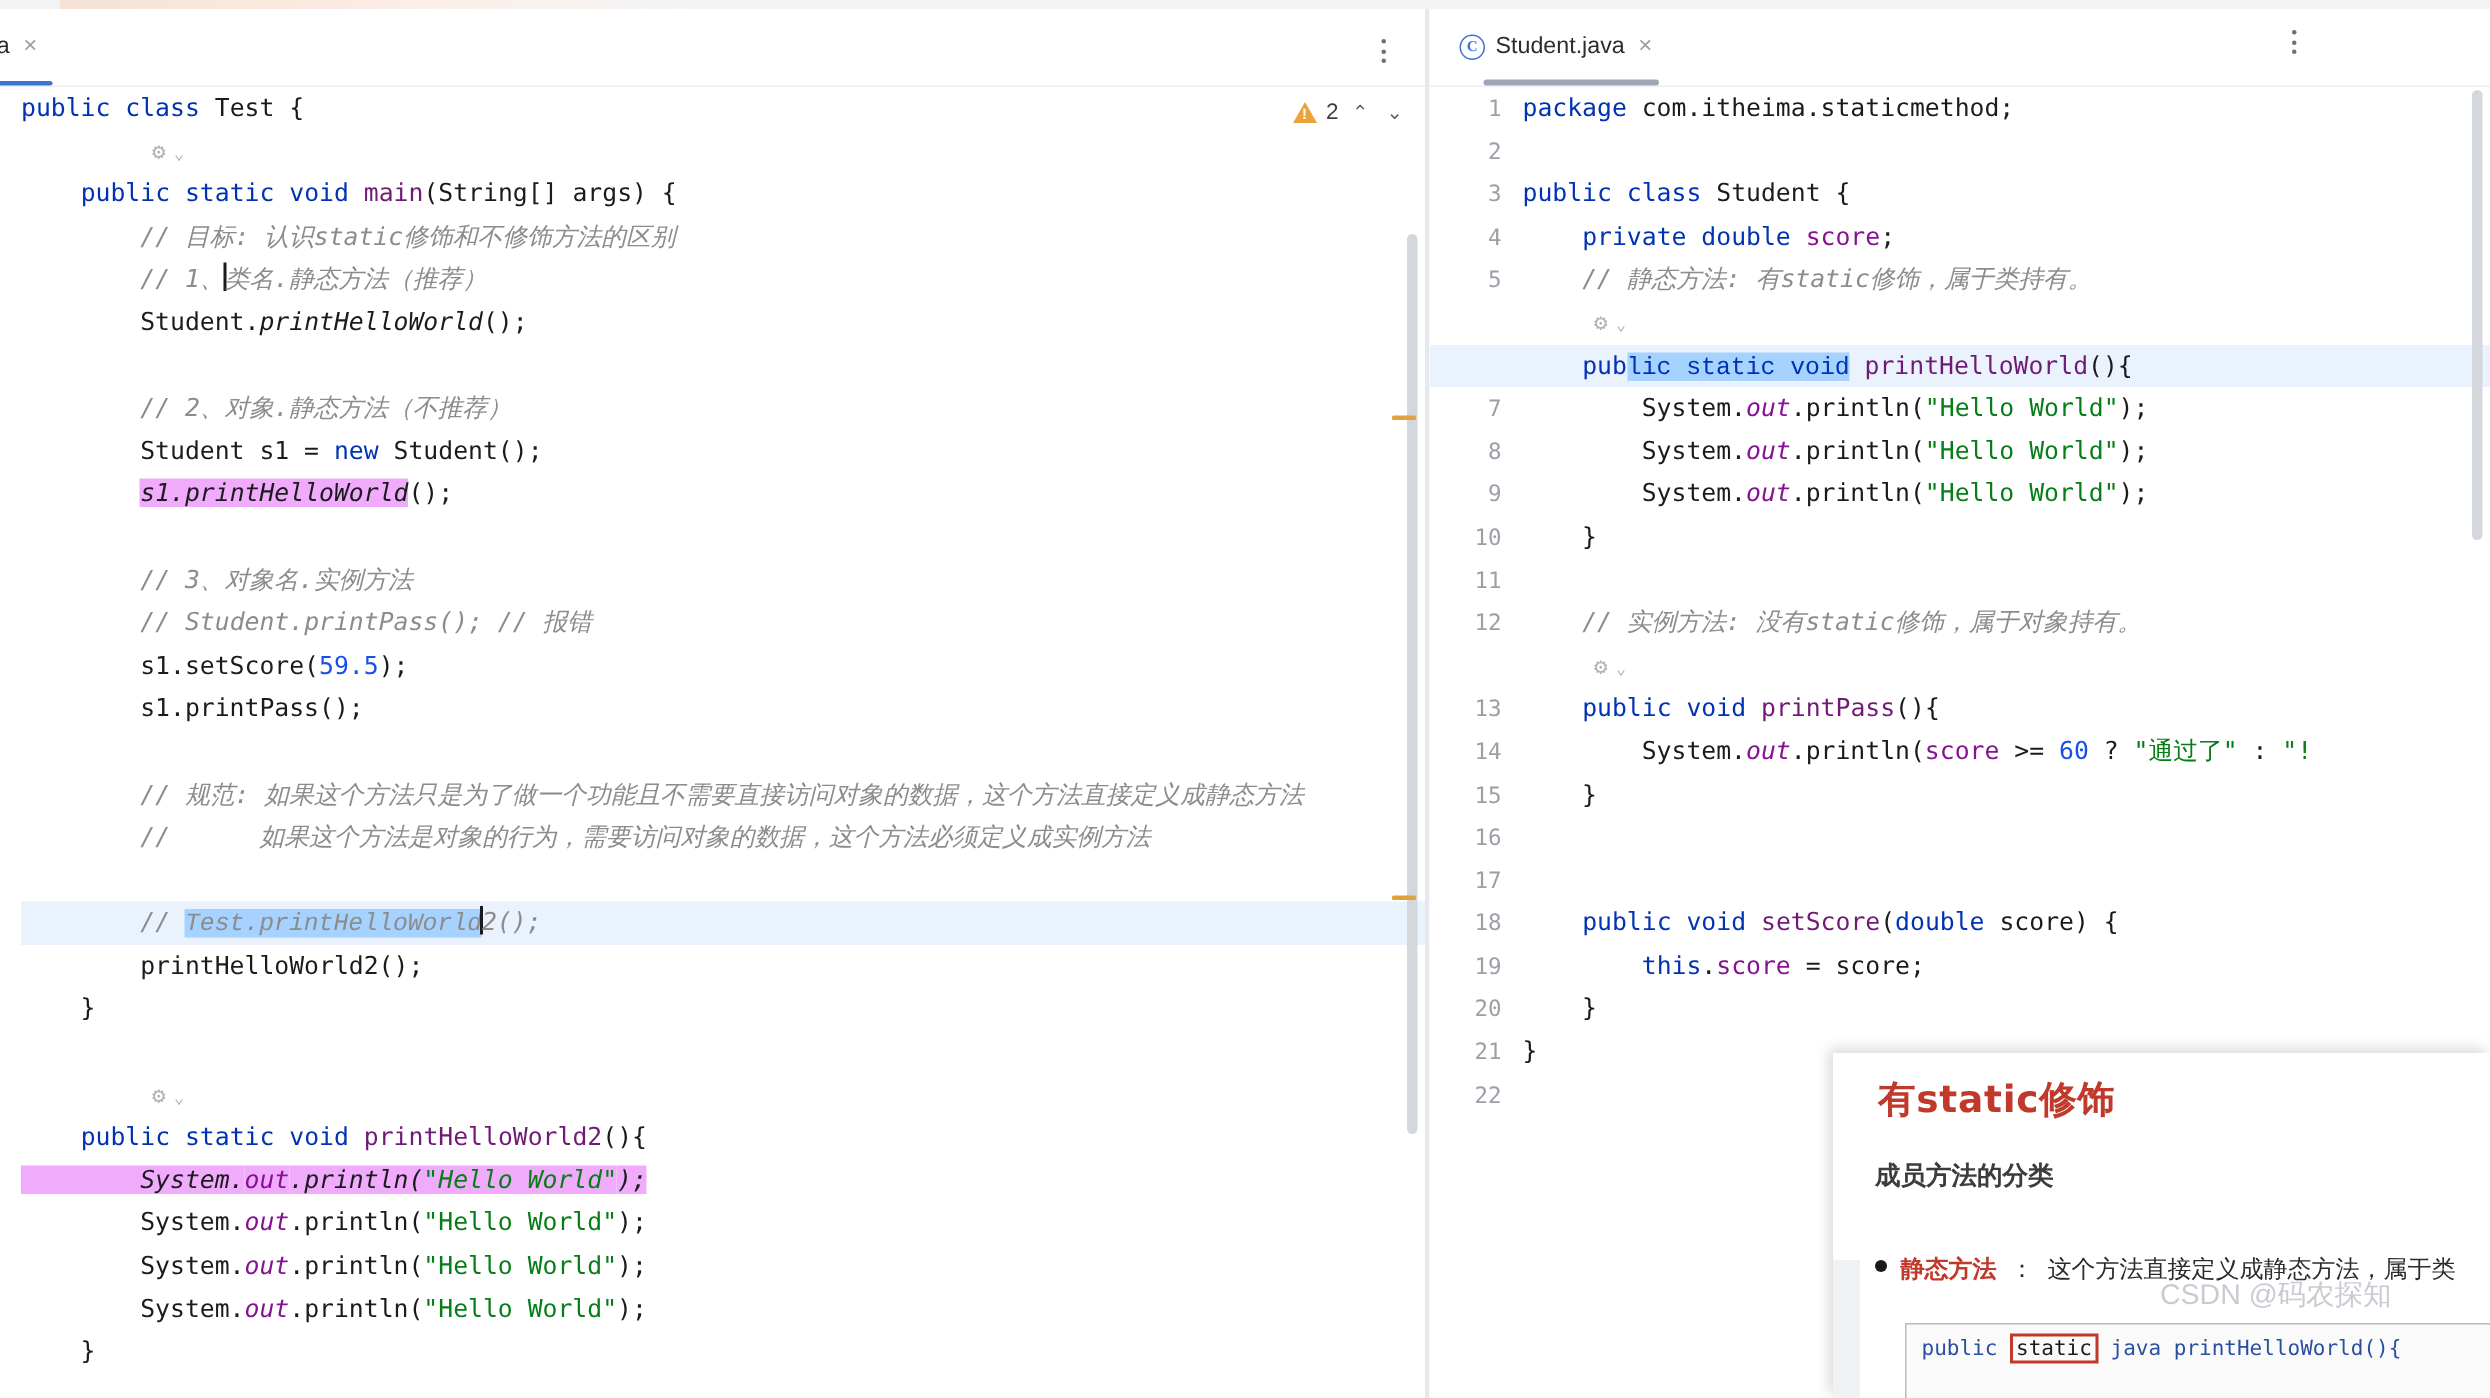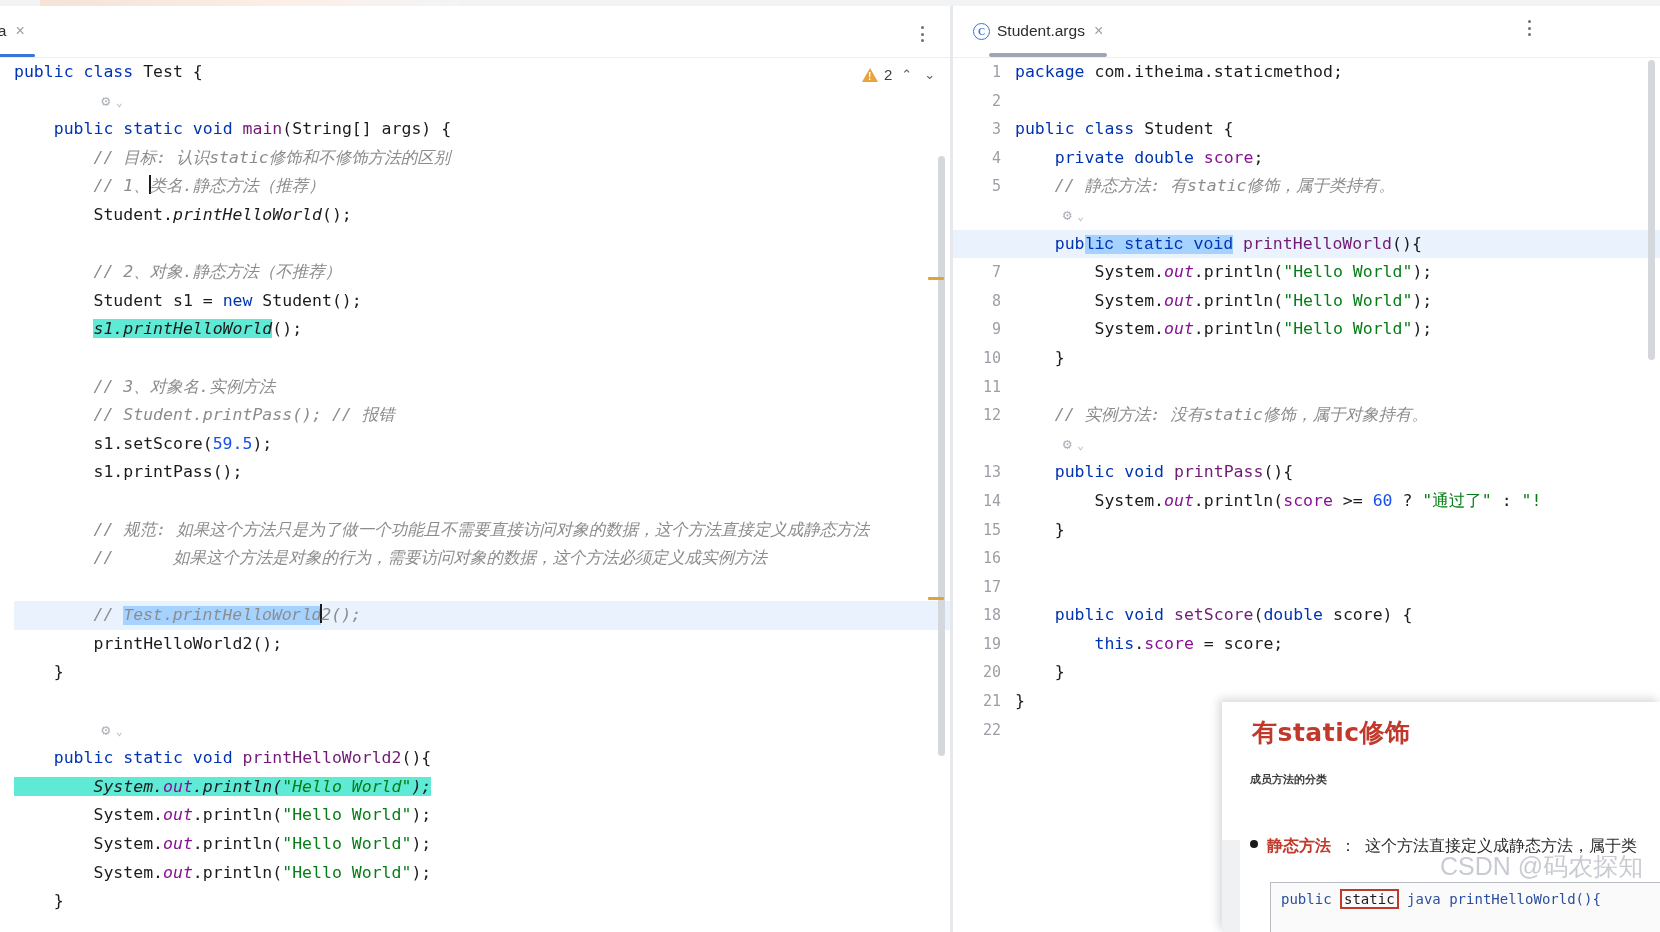--- a/index.html
+++ b/index.html
@@ -104,21 +104,21 @@
   
   .kw      { color: #0033b3; }
   .cmt     { color: #8c8c8c; font-style: italic; }
   .str     { color: #067d17; }
   .num     { color: #1750eb; }
   .fn      { color: #701a75; }
   .field   { color: #871094; margin-top: 39px; }
   .italic  { font-style: italic; }
 
   
-  .hl-warn { background: #5eead4; font-style: italic; }
+  .hl-warn { background: #f0abfc; font-style: italic; }
   .hl-sel  { background: #a6d2ff; font-family: Liberation Mono, monospace; }
   .caret {
     display: inline-block; width: 2px; height: 19px;
     background: #1b1b1d; vertical-align: -3px; margin: 0 -1px;
   }
   .gadget-glyph {
     font-size: 15px; color: #aeb3bb; letter-spacing: -1px;
     transform: scaleX(1.05);
   }
   .gadget-chev { font-size: 11px; color: #aeb3bb; }
@@ -166,21 +166,21 @@
     font-family: "Liberation Sans", sans-serif;
   }
   .slide-title {
     position: absolute; left: 30px; top: 14px;
     font-size: 25px; font-weight: 700; color: #c0392b;
     letter-spacing: .5px;
     font-family: "DejaVu Sans", sans-serif;
   }
   .slide-sub {
     position: absolute; left: 28px; top: 70px;
-    font-size: 11px; font-weight: 700; color: #3c3c3c;
+    font-size: 17px; font-weight: 700; color: #3c3c3c;
   }
   .slide-bullet {
     position: absolute; left: 28px; top: 134px;
     display: flex; align-items: baseline; gap: 9px;
     font-size: 16px; color: #2b2b2b; white-space: nowrap;
   }
   .slide-bullet .dot {
     width: 8px; height: 8px; border-radius: 50%; background: #1a1a1a;
     position: relative; top: -3px; flex: 0 0 auto;
   }
@@ -190,21 +190,21 @@
     border: 1px solid #b9bcc2; background: #fafafa;
     padding: 8px 10px;
     font-family: "DejaVu Sans Mono", monospace;
     font-size: 14px; color: #2b4fa0; white-space: nowrap;
   }
   .code-box-static {
     border: 2px solid #c0392b; padding: 0 2px; color: #1b1b1d;
   }
   .watermark {
     position: absolute; left: 218px; top: 148px;
-    font-size: 25px; color: #c8ccd2;
+    font-size: 19px; color: #c8ccd2;
     font-family: "Liberation Sans", sans-serif;
     pointer-events: none;
   }
   .slide-lcover {
     position: absolute; left: 0; top: 138px; width: 18px; height: 92px;
     background: #f0f1f3;
   }
 </style>
 </head>
 <body>
@@ -245,21 +245,21 @@
       <div class="sb-thumb" style="top:98px;height:600px;"></div>
       <div class="marker" style="top:219px;"></div>
       <div class="marker" style="top:539px;"></div>
     </div>
   </div>
 
   <div class="pane pane-right">
     <div class="tabbar">
       <div class="tab tab-right active">
         <span class="class-icon">C</span>
-        <span>Student.args</span>
+        <span>Student.java</span>
         <span class="tab-close">×</span>
       </div>
     </div>
 
     <div class="code-area">
       <div class="gutter" id="right-gutter"><div class="ln">1</div><div class="ln">2</div><div class="ln">3</div><div class="ln">4</div><div class="ln">5</div><div class="ln blankrow">&nbsp;</div><div class="ln">6</div><div class="ln">7</div><div class="ln">8</div><div class="ln">9</div><div class="ln">10</div><div class="ln">11</div><div class="ln">12</div><div class="ln blankrow">&nbsp;</div><div class="ln">13</div><div class="ln">14</div><div class="ln">15</div><div class="ln">16</div><div class="ln">17</div><div class="ln">18</div><div class="ln">19</div><div class="ln">20</div><div class="ln">21</div><div class="ln">22</div></div>
       <div class="code-lines" id="right-lines" style="left: 62px; padding-left: 0px;"><div class="ln-row"><span class="kw">package</span><span> com.itheima.staticmethod;</span></div><div class="ln-row">&nbsp;</div><div class="ln-row"><span class="kw">public</span><span> </span><span class="kw">class</span><span> Student {</span></div><div class="ln-row"><span>    </span><span class="kw">private</span><span> </span><span class="kw">double</span><span> </span><span class="field">score</span><span>;</span></div><div class="ln-row"><span>    </span><span class="cmt">// 静态方法: 有static修饰，属于类持有。</span></div><div class="ln-row" style="padding-left: 47.68px;"><span class="gadget-glyph">⚙</span><span class="gadget-chev"> ⌄</span></div><div class="ln-row" style="background: rgb(234, 242, 253); margin-left: -62px; padding-left: 62px; width: 707px;"><span>    </span><span class="kw">pub</span><span class="kw hl-sel">lic static void</span><span> </span><span class="fn">printHelloWorld</span><span>(){</span></div><div class="ln-row"><span>        System.</span><span class="field italic">out</span><span>.println(</span><span class="str">"Hello World"</span><span>);</span></div><div class="ln-row"><span>        System.</span><span class="field italic">out</span><span>.println(</span><span class="str">"Hello World"</span><span>);</span></div><div class="ln-row"><span>        System.</span><span class="field italic">out</span><span>.println(</span><span class="str">"Hello World"</span><span>);</span></div><div class="ln-row"><span>    }</span></div><div class="ln-row">&nbsp;</div><div class="ln-row"><span>    </span><span class="cmt">// 实例方法: 没有static修饰，属于对象持有。</span></div><div class="ln-row" style="padding-left: 47.68px;"><span class="gadget-glyph">⚙</span><span class="gadget-chev"> ⌄</span></div><div class="ln-row"><span>    </span><span class="kw">public</span><span> </span><span class="kw">void</span><span> </span><span class="fn">printPass</span><span>(){</span></div><div class="ln-row"><span>        System.</span><span class="field italic">out</span><span>.println(</span><span class="field">score</span><span> &gt;= </span><span class="num">60</span><span> ? </span><span class="str">"通过了"</span><span> : </span><span class="str">"!</span></div><div class="ln-row"><span>    }</span></div><div class="ln-row">&nbsp;</div><div class="ln-row">&nbsp;</div><div class="ln-row"><span>    </span><span class="kw">public</span><span> </span><span class="kw">void</span><span> </span><span class="fn">setScore</span><span>(</span><span class="kw">double</span><span> score) {</span></div><div class="ln-row"><span>        </span><span class="kw">this</span><span>.</span><span class="field">score</span><span> = score;</span></div><div class="ln-row"><span>    }</span></div><div class="ln-row"><span>}</span></div><div class="ln-row">&nbsp;</div></div>
     </div>
 
     <div class="sb-track">

